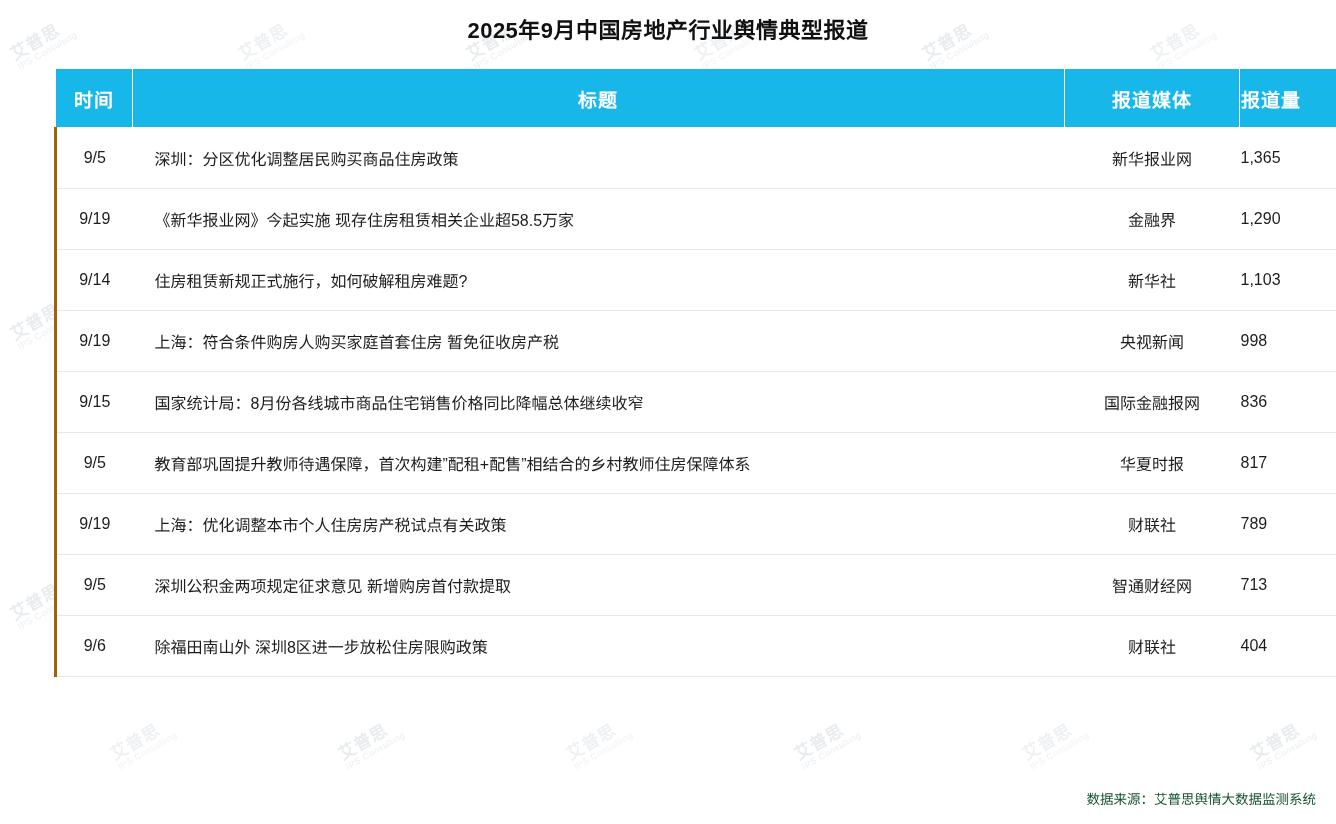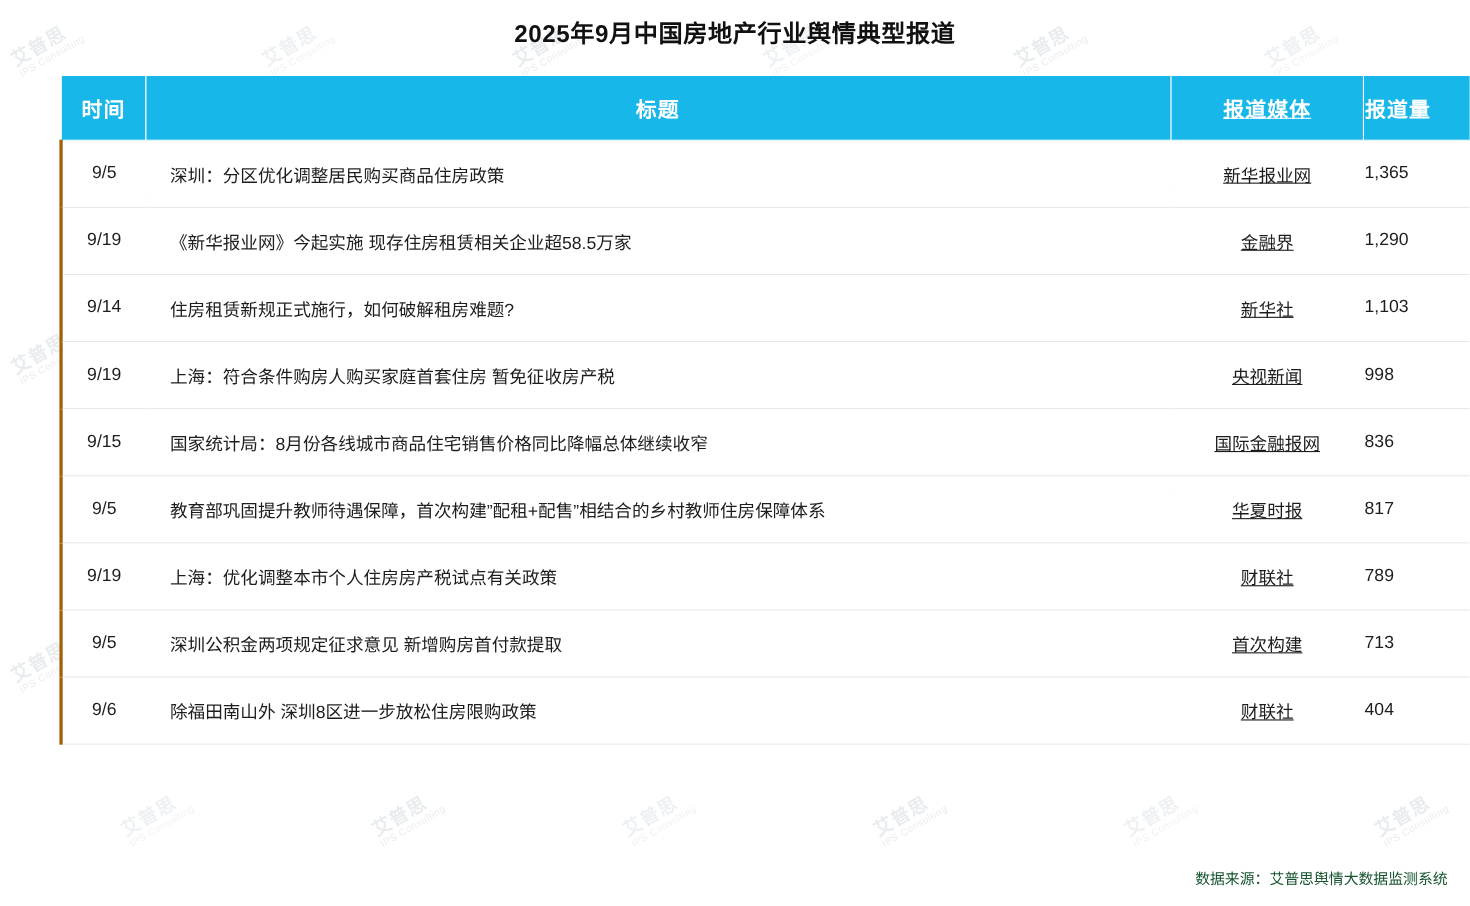--- a/index.html
+++ b/index.html
@@ -86,21 +86,21 @@
     font-size: 16px;
     height: 58px;
     color: #1d1d1d;
     background: #ffffff;
   }
   table.report-table tr td:first-child { border-left: 3px solid #a16207; }
   table.report-table tr td:last-child { border-right: 1px solid #e4e8ea; }
 
   .col-time { width: 74px; text-align: center; }
   .col-title { width: 930px; text-align: left; padding-left: 22px; }
-  .col-media { width: 172px; text-align: center; text-decoration: underline; }
+  .col-media { width: 172px; text-align: center; }
   .col-count { width: 132px; text-align: left; }
 
   td.col-title { font-size: 16.5px; }
   td.col-time { font-size: 16px; }
   td.col-media { font-size: 16px; }
   td.col-count { font-size: 16.5px; }
 
   
   .footer-source {
     position: absolute;
@@ -165,21 +165,21 @@
       </tr>
       <tr>
         <td class="col-time">9/19</td>
         <td class="col-title">上海：优化调整本市个人住房房产税试点有关政策</td>
         <td class="col-media">财联社</td>
         <td class="col-count">789</td>
       </tr>
       <tr>
         <td class="col-time">9/5</td>
         <td class="col-title">深圳公积金两项规定征求意见 新增购房首付款提取</td>
-        <td class="col-media">首次构建</td>
+        <td class="col-media">智通财经网</td>
         <td class="col-count">713</td>
       </tr>
       <tr>
         <td class="col-time">9/6</td>
         <td class="col-title">除福田南山外 深圳8区进一步放松住房限购政策</td>
         <td class="col-media">财联社</td>
         <td class="col-count">404</td>
       </tr>
     </tbody>
   </table>

